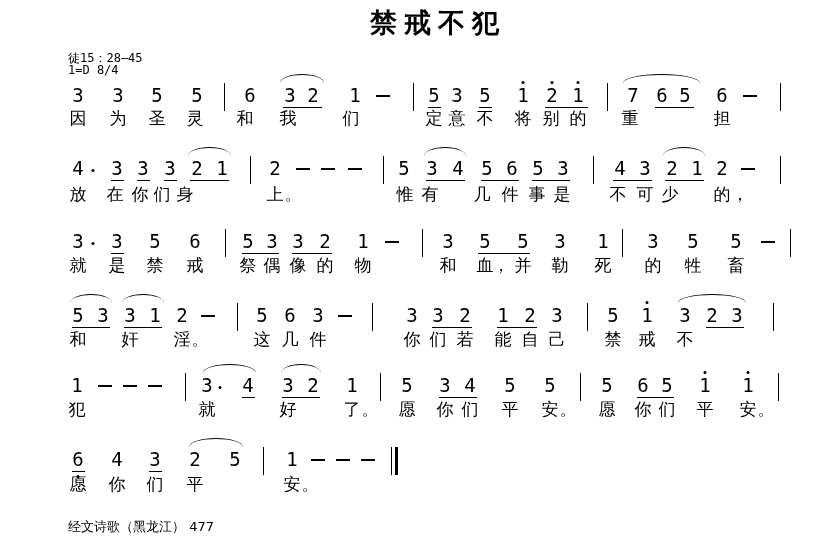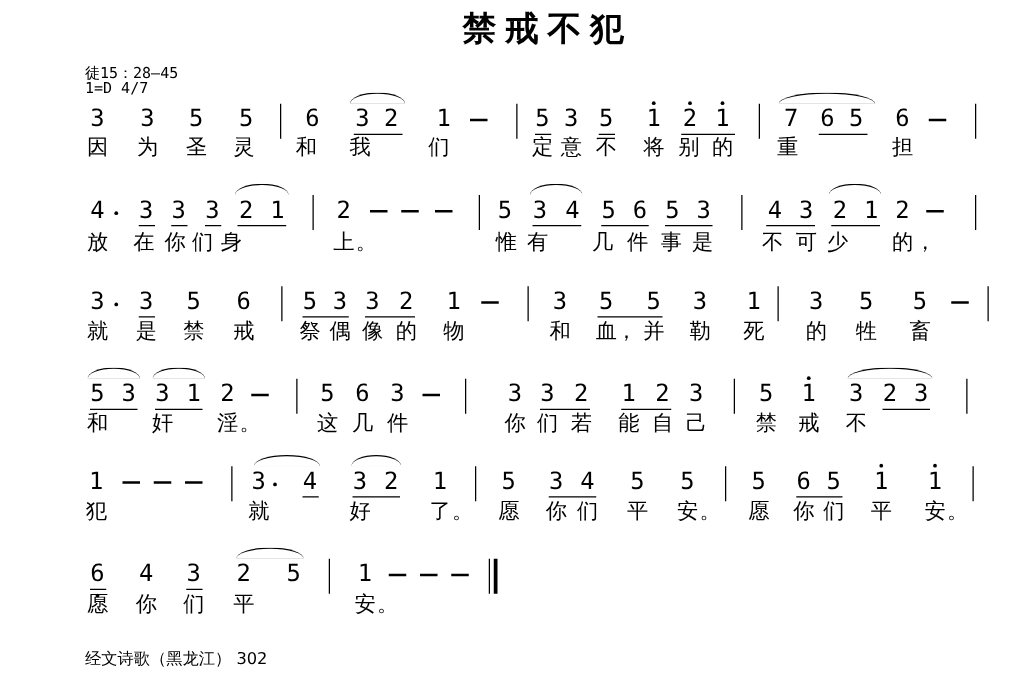--- a/index.html
+++ b/index.html
@@ -19,21 +19,21 @@
   .beam{height:1px;background:#000;}
   .slur{height:8px;border-top:1px solid #000;border-radius:50% 50% 0 0/100% 100% 0 0;}
   .odot,.adot{width:3px;height:3px;border-radius:50%;background:#000;transform:translateX(-50%);}
 </style>
 </head>
 <body>
 
 <div class="page">
   <div class="song-title">禁戒不犯</div>
   <div class="scripture">徒15：28—45</div>
-  <div class="keytime">1=D 4/7</div>
+  <div class="keytime">1=D 8/4</div>
   <div id="score">
       <div class="slur" style="left: 280px; top: 74px; width: 44px;"></div>
       <div class="slur" style="left: 623px; top: 74px; width: 77px;"></div>
       <div class="note" style="left: 78px; top: 86px;">3</div>
       <div class="note" style="left: 118px; top: 86px;">3</div>
       <div class="note" style="left: 157px; top: 86px;">5</div>
       <div class="note" style="left: 197px; top: 86px;">5</div>
       <div class="note" style="left: 250px; top: 86px;">6</div>
       <div class="note" style="left: 290px; top: 86px;">3</div>
       <div class="note" style="left: 313px; top: 86px;">2</div>
@@ -296,14 +296,14 @@
       <div class="odot" style="left: 78px; top: 475px;"></div>
       <div class="lyric" style="left: 78px; top: 476px;">愿</div>
       <div class="lyric" style="left: 117px; top: 476px;">你</div>
       <div class="lyric" style="left: 155px; top: 476px;">们</div>
       <div class="lyric" style="left: 195px; top: 476px;">平</div>
       <div class="lyric" style="left: 292px; top: 476px;">安</div>
       <div class="lyric" style="left: 310px; top: 476px;">。</div>
       <div class="bar" style="left: 391px; top: 447px;"></div>
       <div class="barthick" style="left: 395px; top: 447px;"></div>
     </div>
-  <div class="footer-label">经文诗歌（黑龙江） 302</div>
+  <div class="footer-label">经文诗歌（黑龙江） 477</div>
 </div>
 
 </body></html>

